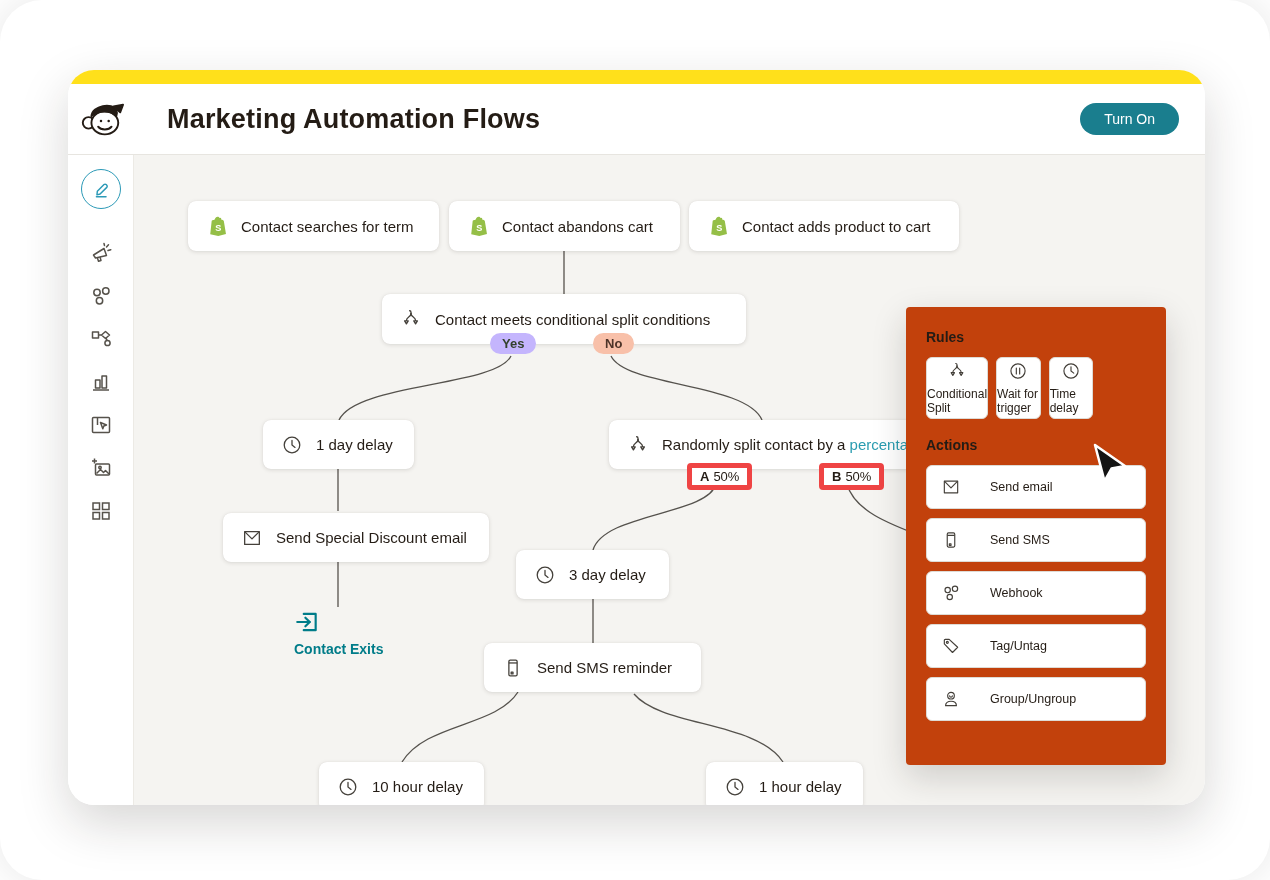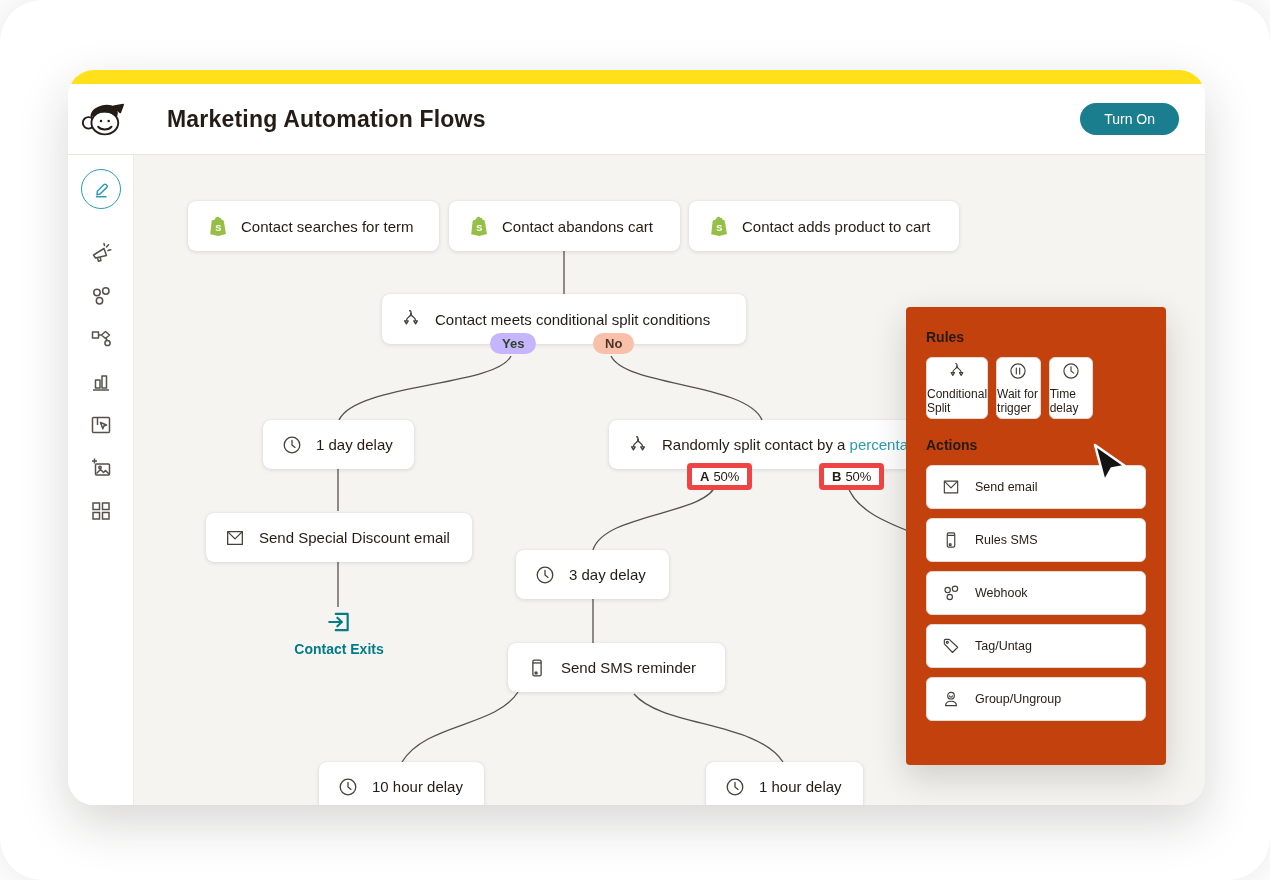--- a/index.html
+++ b/index.html
@@ -4,21 +4,21 @@
 <style>
   html,body{margin:0;padding:0;background:#ffffff;font-family:"Liberation Sans","DejaVu Sans",sans-serif;}
   .stage{position:relative;width:1270px;height:880px;overflow:hidden;background:#fff;}
   .poster{position:absolute;inset:0;border-radius:42px;box-shadow:0 0 45px rgba(0,0,0,.10);}
   
   .window{position:absolute;left:68px;top:70px;width:1137px;height:735px;background:#fff;
     border-radius:26px;overflow:hidden;box-shadow:0 18px 50px rgba(36,28,21,.18);}
   .topbar{height:14px;background:#FFE01B;}
   .header{height:70px;background:#fff;display:flex;align-items:center;border-bottom:1px solid #e7e5e0;}
   .logo-cell{width:65px;display:flex;justify-content:center;align-items:center;flex:0 0 65px;}
-  .page-title{font-size:23px;font-weight:700;color:#241c15;margin-left:34px;letter-spacing:.2px;}
+  .page-title{font-size:27px;font-weight:700;color:#241c15;margin-left:34px;letter-spacing:.2px;}
   .turnon{margin-left:auto;margin-right:26px;background:#1A7E8E;color:#fff;border:none;
     border-radius:22px;padding:8px 24px;font-size:14px;font-family:inherit;cursor:pointer;}
   .body-row{display:flex;height:650px;}
   
   .sidebar{width:65px;flex:0 0 65px;background:#fff;border-right:1px solid #eceae5;
     display:flex;flex-direction:column;align-items:center;padding-top:14px;}
   .side-active{width:38px;height:38px;border:1.6px solid #2C9AB7;border-radius:50%;
     display:flex;align-items:center;justify-content:center;margin-bottom:22px;cursor:pointer;}
   .side-ic{width:24px;height:24px;margin:9.5px 0;cursor:pointer;display:block;}
   .side-ic svg,.side-active svg{display:block;}
@@ -29,33 +29,33 @@
     display:flex;align-items:center;gap:13px;padding:0 18px;box-sizing:border-box;
     font-size:15px;color:#241c15;box-shadow:0 1px 4px rgba(36,28,21,.13),0 0 1px rgba(36,28,21,.10);
     white-space:nowrap;cursor:pointer;}
   .node svg{flex:0 0 auto;}
   .pill{position:absolute;z-index:2;border-radius:12px;padding:3px 12px;font-size:13px;
     font-weight:700;color:#33412c;}
   .pill.no{color:#4d3328;}
   .abbox{position:absolute;z-index:2;background:#fff;border:5px solid #ef4444;border-radius:4px;
     padding:1px 8px;font-size:13px;color:#241c15;}
   .abbox b{font-weight:700;margin-right:4px;}
-  .exit-wrap{position:absolute;z-index:2;display:flex;flex-direction:column;align-items:center;gap:6px;cursor:pointer;}
+  .exit-wrap{position:absolute;z-index:2;display:flex;flex-direction:column;gap:6px;cursor:pointer;}
   .exit-label{color:#007C89;font-size:14px;font-weight:700;}
   .link-text{color:#2A9CB0;}
   
   .panel{position:absolute;z-index:3;background:#c2410c;border-radius:4px;
     box-shadow:0 12px 34px rgba(36,28,21,.18);padding:20px 20px 0 20px;box-sizing:border-box;overflow:hidden;}
   .panel-title{font-size:14px;font-weight:700;color:#241c15;margin:2px 0 12px 0;}
   .rules-grid{display:grid;grid-template-columns:1fr 1fr 1fr 1fr;gap:8px;}
   .rule-card{border:1px solid #dedbd5;border-radius:6px;height:60px;display:flex;flex-direction:column;
     align-items:center;justify-content:center;gap:6px;font-size:12px;color:#241c15;cursor:pointer;background:#fff;}
   .actions-title{margin-top:18px;}
   .action-row{border:1px solid #dedbd5;border-radius:6px;height:42px;display:flex;align-items:center;
-    gap:14px;padding-left:14px;font-size:12.5px;color:#241c15;margin-bottom:9px;cursor:pointer;background:#fff;}
+    gap:29px;padding-left:14px;font-size:12.5px;color:#241c15;margin-bottom:9px;cursor:pointer;background:#fff;}
   .cursor{position:absolute;z-index:5;}
 </style>
 </head>
 <body>
 
 <div class="stage">
   <div class="poster"></div>
 
   <div class="window">
     <div class="topbar"></div>
@@ -208,21 +208,21 @@
             <path d="M12 6 C12 10 7 9.5 7 13.5"></path>
               <path d="M12 6 C12 10 17 9.5 17 13.5"></path>
             <path d="M5 14 h4 l-2 3.4 Z"></path>
               <path d="M15 14 h4 l-2 3.4 Z"></path>
           </svg>
           <span><span>Randomly split contact by a </span><span class="link-text">percentage</span></span>
         </div>
         <div class="abbox" style="left:553px;top:308px;"><b>A</b><span>50%</span></div>
         <div class="abbox" style="left:685px;top:308px;"><b>B</b><span>50%</span></div>
 
-        <div class="node" style="left:72px;top:358px;width:266px;height:49px;">
+        <div class="node" style="left:89px;top:358px;width:266px;height:49px;">
           <svg width="22" height="22" viewBox="0 0 24 24" fill="none" stroke="#44403a" stroke-width="1.4" stroke-linejoin="round">
             <rect x="4" y="5" width="16" height="14"></rect>
               <path d="M4 5 L12 13 L20 5"></path>
           </svg>
           <span>Send Special Discount email</span>
         </div>
 
         <div class="node" style="left:382px;top:395px;width:153px;height:49px;">
           <svg width="22" height="22" viewBox="0 0 24 24" fill="none" stroke="#44403a" stroke-width="1.4" stroke-linecap="round">
             <circle cx="12" cy="12" r="8.5"></circle>
@@ -233,21 +233,21 @@
 
         <div class="exit-wrap" style="left:160px;top:454px;width:90px;">
           <svg width="26" height="26" viewBox="0 0 24 24" fill="none" stroke="#007C89" stroke-width="2" stroke-linecap="round" stroke-linejoin="round">
             <path d="M9 4.5 H20 V19.5 H9"></path>
             <path d="M3 12 H14.5"></path>
               <path d="M10.5 8 L14.5 12 L10.5 16"></path>
           </svg>
           <span class="exit-label">Contact Exits</span>
         </div>
 
-        <div class="node" style="left:350px;top:488px;width:217px;height:49px;margin-left:24px;">
+        <div class="node" style="left:350px;top:488px;width:217px;height:49px;">
           <svg width="22" height="22" viewBox="0 0 24 24" fill="none" stroke="#44403a" stroke-width="1.4" stroke-linejoin="round">
             <rect x="7.5" y="3.5" width="9" height="17" rx="1.5"></rect>
               <path d="M7.5 6.5 H16.5"></path>
               <rect x="10" y="16.5" width="2" height="2"></rect>
           </svg>
           <span>Send SMS reminder</span>
         </div>
 
         <div class="node" style="left:185px;top:607px;width:165px;height:49px;">
           <svg width="22" height="22" viewBox="0 0 24 24" fill="none" stroke="#44403a" stroke-width="1.4" stroke-linecap="round">
@@ -301,21 +301,21 @@
                 <path d="M4 5 L12 13 L20 5"></path>
             </svg>
             <span>Send email</span>
           </div>
           <div class="action-row">
             <svg width="20" height="20" viewBox="0 0 24 24" fill="none" stroke="#44403a" stroke-width="1.4" stroke-linejoin="round">
               <rect x="7.5" y="3.5" width="9" height="17" rx="1.5"></rect>
                 <path d="M7.5 6.5 H16.5"></path>
                 <rect x="10" y="16.5" width="2" height="2"></rect>
             </svg>
-            <span>Rules SMS</span>
+            <span>Send SMS</span>
           </div>
           <div class="action-row">
             <svg width="20" height="20" viewBox="0 0 24 24" fill="none" stroke="#44403a" stroke-width="1.4">
               <circle cx="8" cy="8.5" r="3.2"></circle>
                 <circle cx="16.8" cy="7" r="3.2"></circle>
                 <circle cx="10.5" cy="16.8" r="3.2"></circle>
             </svg>
             <span>Webhook</span>
           </div>
           <div class="action-row">

